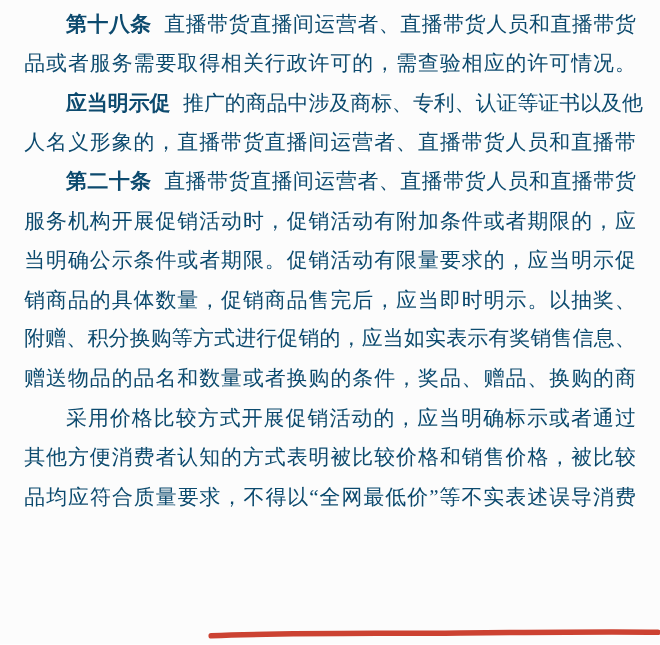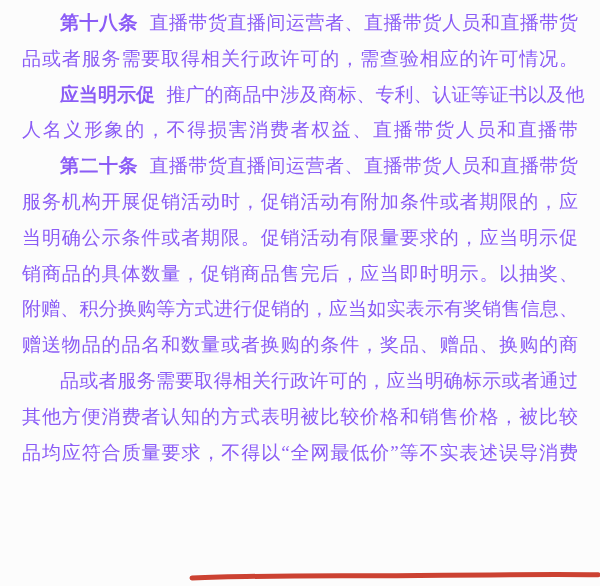--- a/index.html
+++ b/index.html
@@ -8,21 +8,21 @@
     background: #ffffff;
   }
   .page {
     position: relative;
     width: 600px;
     height: 586px;
     box-sizing: border-box;
     padding: 5px 22px 0 22px;
     overflow: hidden;
     background: #fcfcfc;
-    color: #8b5cf6;
+    color: #0c4a6e;
     font-family: "Liberation Serif", "DejaVu Serif", serif;
   }
   .line {
     height: 35.8px;
     line-height: 35.8px;
     font-size: 19px;
     text-align: justify;
     text-align-last: justify;
     white-space: nowrap;
   }
@@ -50,37 +50,37 @@
 
 <div class="page">
 
   <div class="line indent"><span class="artnum">第十八条</span><span>直播带货直播间运营者、直播带货人员和直播带货</span></div>
 
 
   <div class="line"><span>品或者服务需要取得相关行政许可的，需查验相应的许可情况。</span></div>
 
   <div class="line indent"><span class="artnum">应当明示促</span><span>推广的商品中涉及商标、专利、认证等证书以及他</span></div>
 
-  <div class="line"><span>人名义形象的，不得损害消费者权益、直播带货人员和直播带</span></div>
+  <div class="line"><span>人名义形象的，直播带货直播间运营者、直播带货人员和直播带</span></div>
 
 
   <div class="line indent"><span class="artnum">第二十条</span><span>直播带货直播间运营者、直播带货人员和直播带货</span></div>
 
   <div class="line"><span>服务机构开展促销活动时，促销活动有附加条件或者期限的，应</span></div>
 
   <div class="line"><span>当明确公示条件或者期限。促销活动有限量要求的，应当明示促</span></div>
 
   <div class="line"><span>销商品的具体数量，促销商品售完后，应当即时明示。以抽奖、</span></div>
 
   <div class="line"><span>附赠、积分换购等方式进行促销的，应当如实表示有奖销售信息、</span></div>
 
   <div class="line"><span>赠送物品的品名和数量或者换购的条件，奖品、赠品、换购的商</span></div>
 
 
-  <div class="line indent"><span>品或者服务需要取得相关行政许可的，应当明确标示或者通过</span></div>
+  <div class="line indent"><span>采用价格比较方式开展促销活动的，应当明确标示或者通过</span></div>
 
   <div class="line"><span>其他方便消费者认知的方式表明被比较价格和销售价格，被比较</span></div>
 
   <div class="line"><span>品均应符合质量要求，</span><span>不得以“全网最低价”等不实表述误导消费</span></div>
 
   <svg class="red-underline" viewBox="0 0 412 14" xmlns="http://www.w3.org/2000/svg">
     <path d="M3,9 C70,6 150,7.2 230,6.4 S 370,5 409,5.8" fill="none" stroke="#cc4232" stroke-width="5" stroke-linecap="round"></path>
   </svg>
 
 </div>

